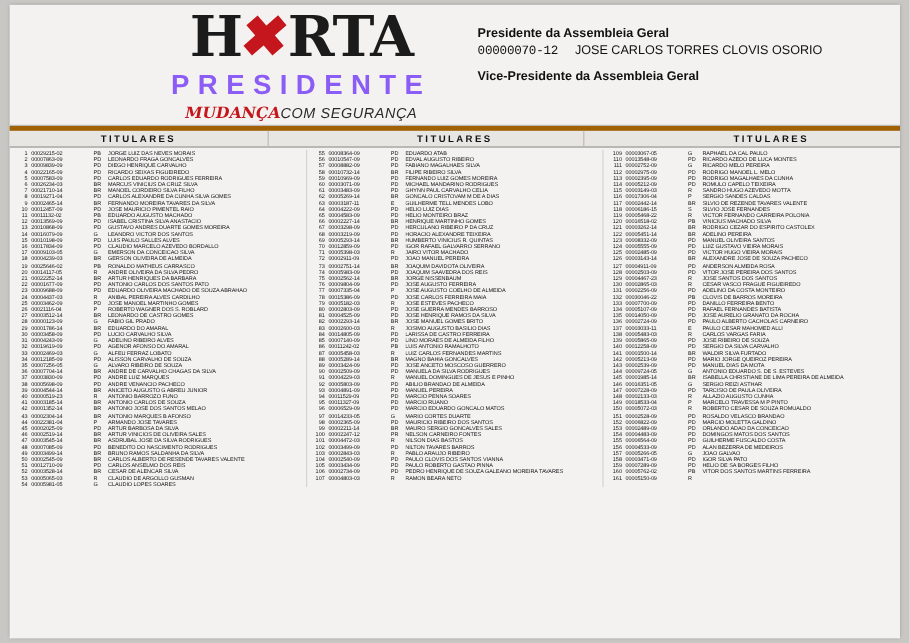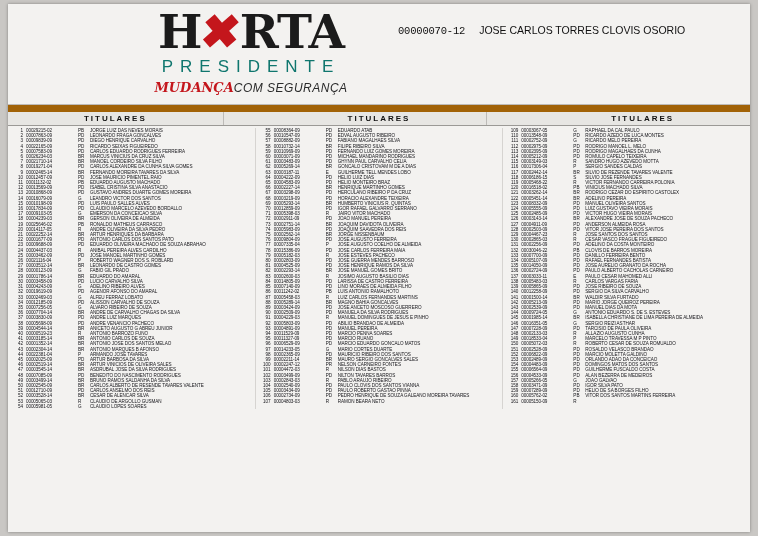--- a/index.html
+++ b/index.html
@@ -33,24 +33,24 @@
     line-height:1;
     position:relative;
     display:inline-block;
   }
   .logo-horta .red-x{
     color:#c4161c;
     display:inline-block;
     transform:skewX(-8deg);
   }
   .logo-pres{
-    font-size:17px;
+    font-size:23px;
     letter-spacing:7px;
-    font-weight:normal;
-    color:#0f766e;
+    font-weight:bold;
+    color:#8b5cf6;
     margin-top:2px;
     font-family:"Liberation Sans", sans-serif;
   }
   .logo-sub{
     margin-top:3px;
     font-size:12px;
     color:#2b2b2b;
   }
   .logo-sub .mud{
     color:#c4161c;
@@ -73,21 +73,21 @@
     margin-top:2px;font-size:10.5px;color:#111;
   }
   .cargo-num{
     font-family:"Liberation Mono", monospace;
     letter-spacing:-.2px;
   }
   .cargo-name{margin-left:14px;}
   .cargo-gap{height:9px;}
   
   .bar{
-    display:flex;height:13px;border-top:7px solid #a16207;border-bottom:1px solid #9b9996;
+    display:flex;height:13px;border-top:4px solid #a16207;border-bottom:1px solid #9b9996;
     background:#e7e6e3;
     gap:48px;
   }
   .bar div{
     flex:1;text-align:center;font-size:8px;font-weight:bold;letter-spacing:2px;color:#111;
     line-height:13px;border-right:1px solid #bdbbb8;
   }
   .bar div:last-child{border-right:none;}
   
   .cols{
@@ -133,24 +133,26 @@
 
   <div class="header">
 
     <div class="logo-block">
       <div class="logo-horta"><span>H</span><span class="red-x">✖</span><span>RTA</span></div>
       <div class="logo-pres">PRESIDENTE</div>
       <div class="logo-sub"><span class="mud">MUDANÇA</span><span class="com">COM SEGURANÇA</span></div>
     </div>
 
     <div class="cargos">
+      <div class="cargo-title">Presidente da Assembleia Geral</div>
       <div class="cargo-line">
         <span class="cargo-num">00000070-12</span><span class="cargo-name">JOSE CARLOS TORRES CLOVIS OSORIO</span>
       </div>
       <div class="cargo-gap"></div>
+      <div class="cargo-title">Vice-Presidente da Assembleia Geral</div>
     </div>
   </div>
 
   <div class="bar">
     <div>TITULARES</div>
     <div>TITULARES</div>
     <div>TITULARES</div>
   </div>
 
   <div class="cols" id="cols">

